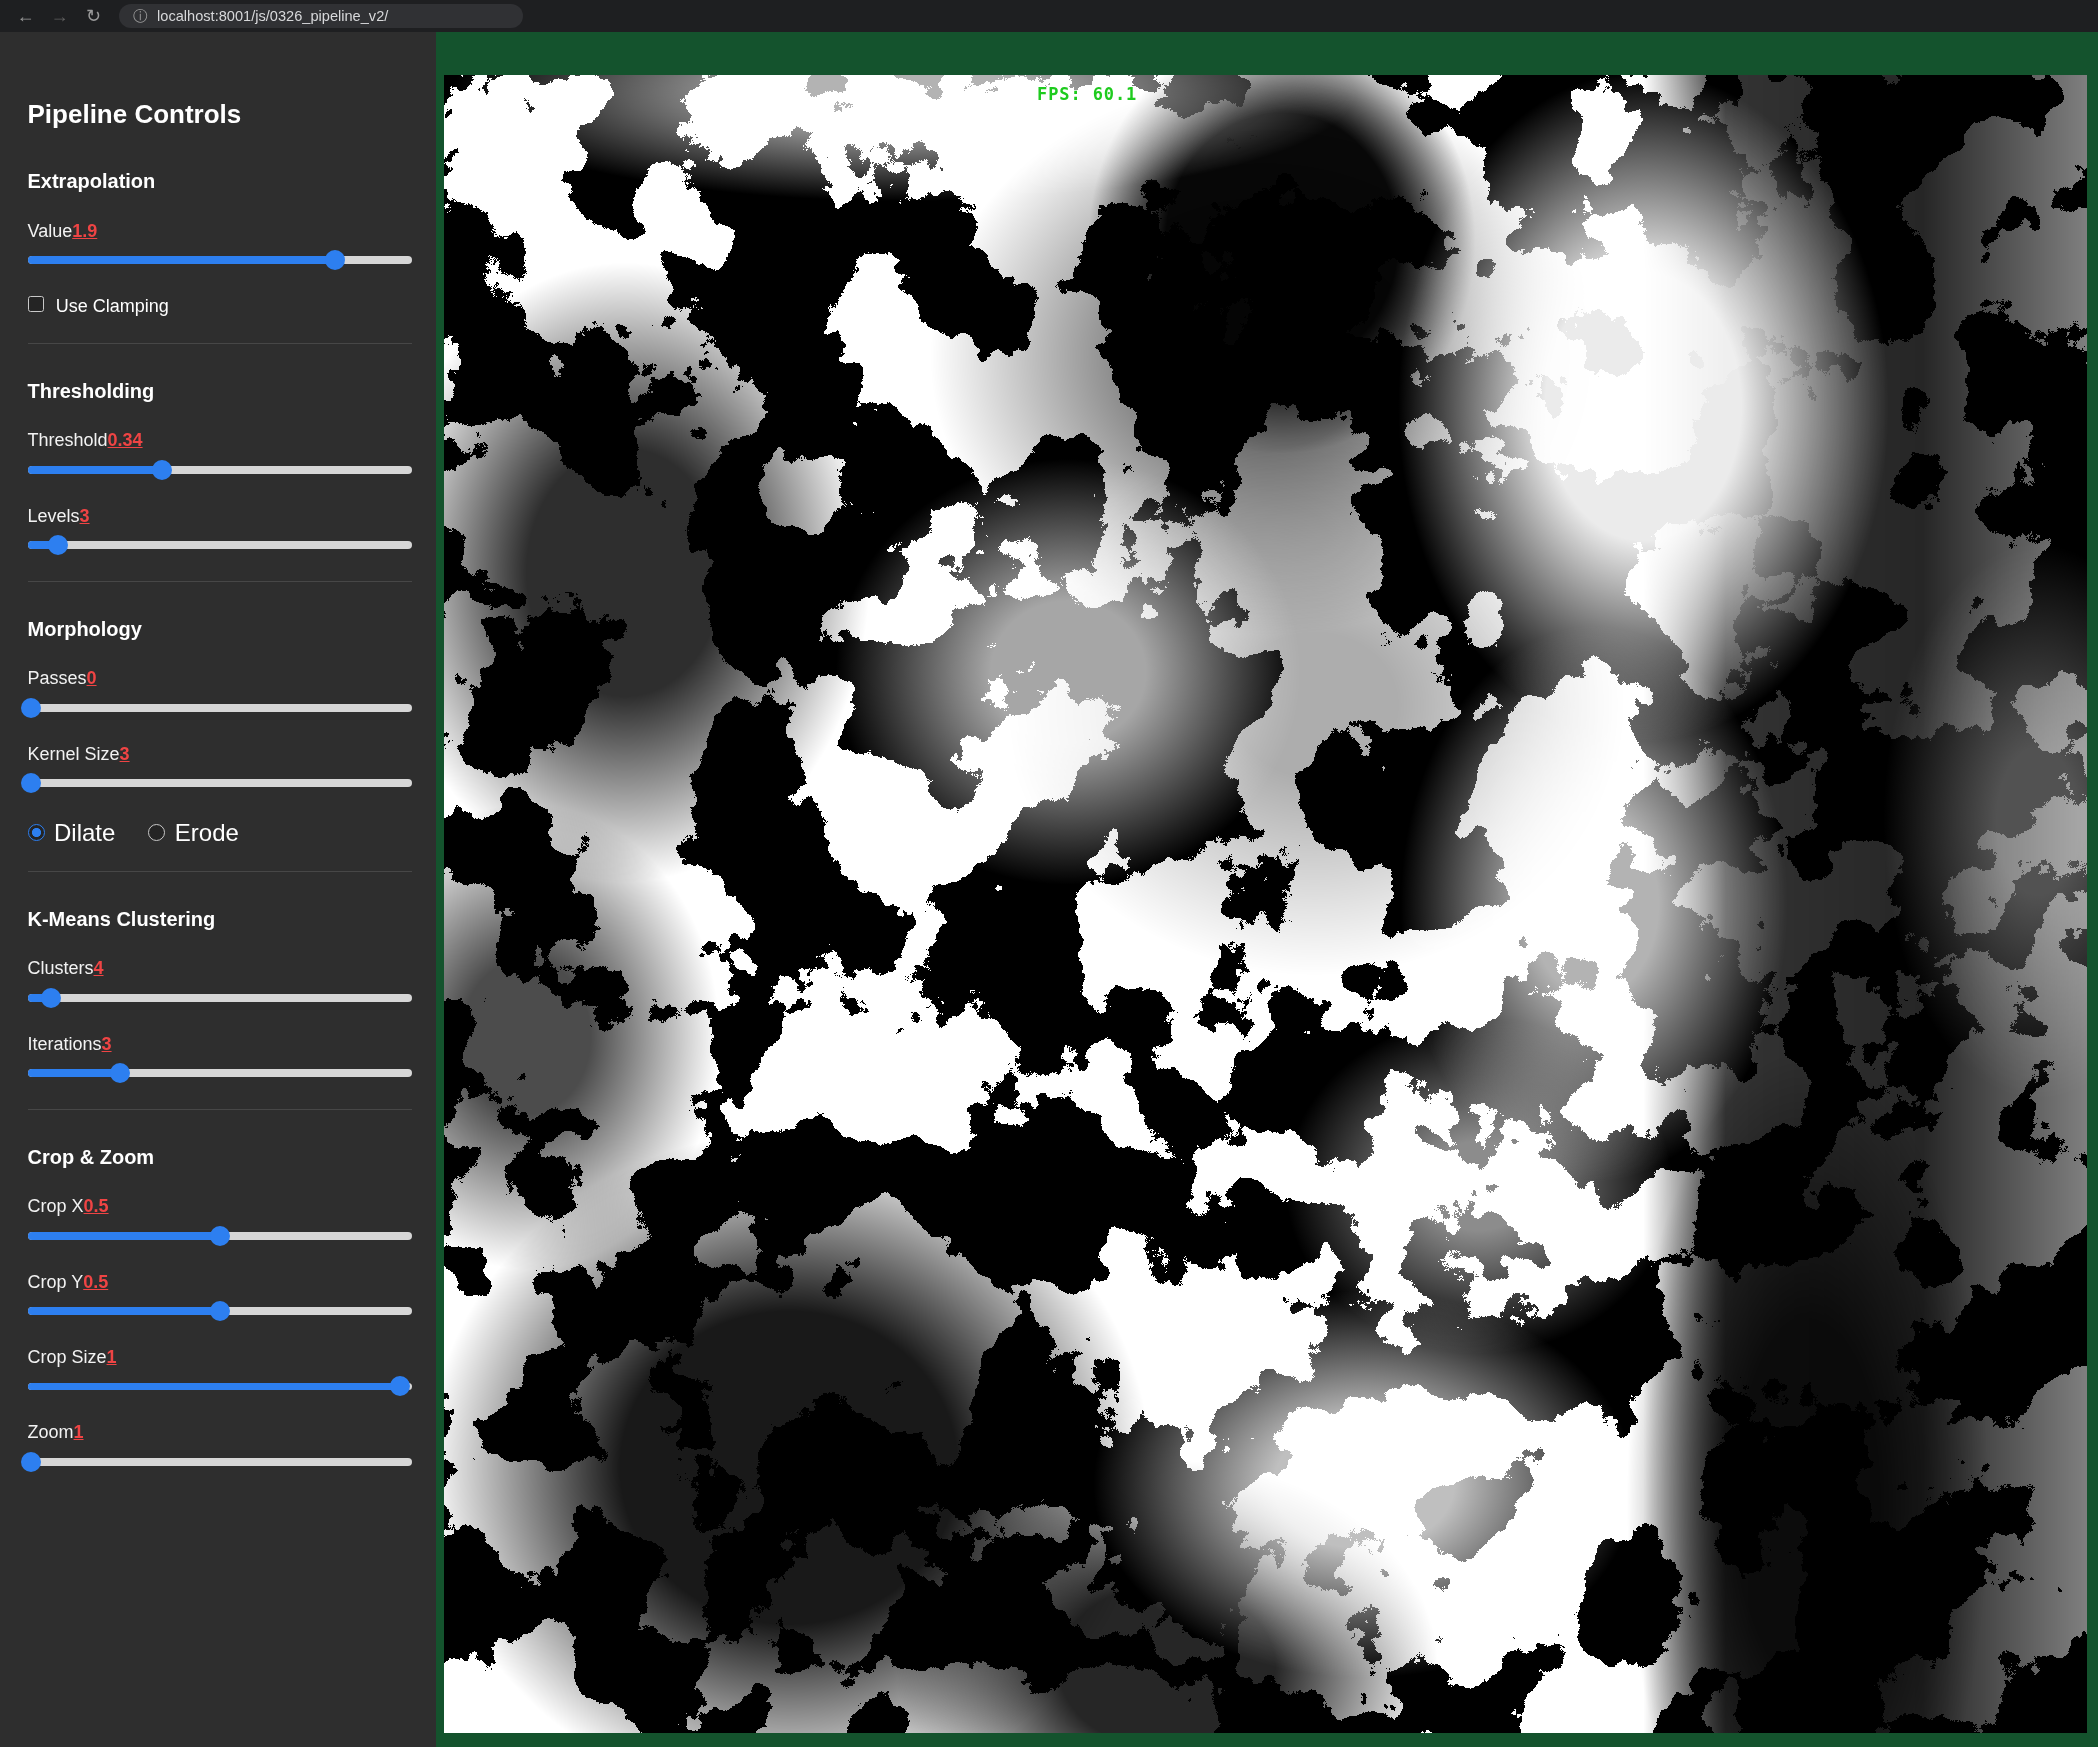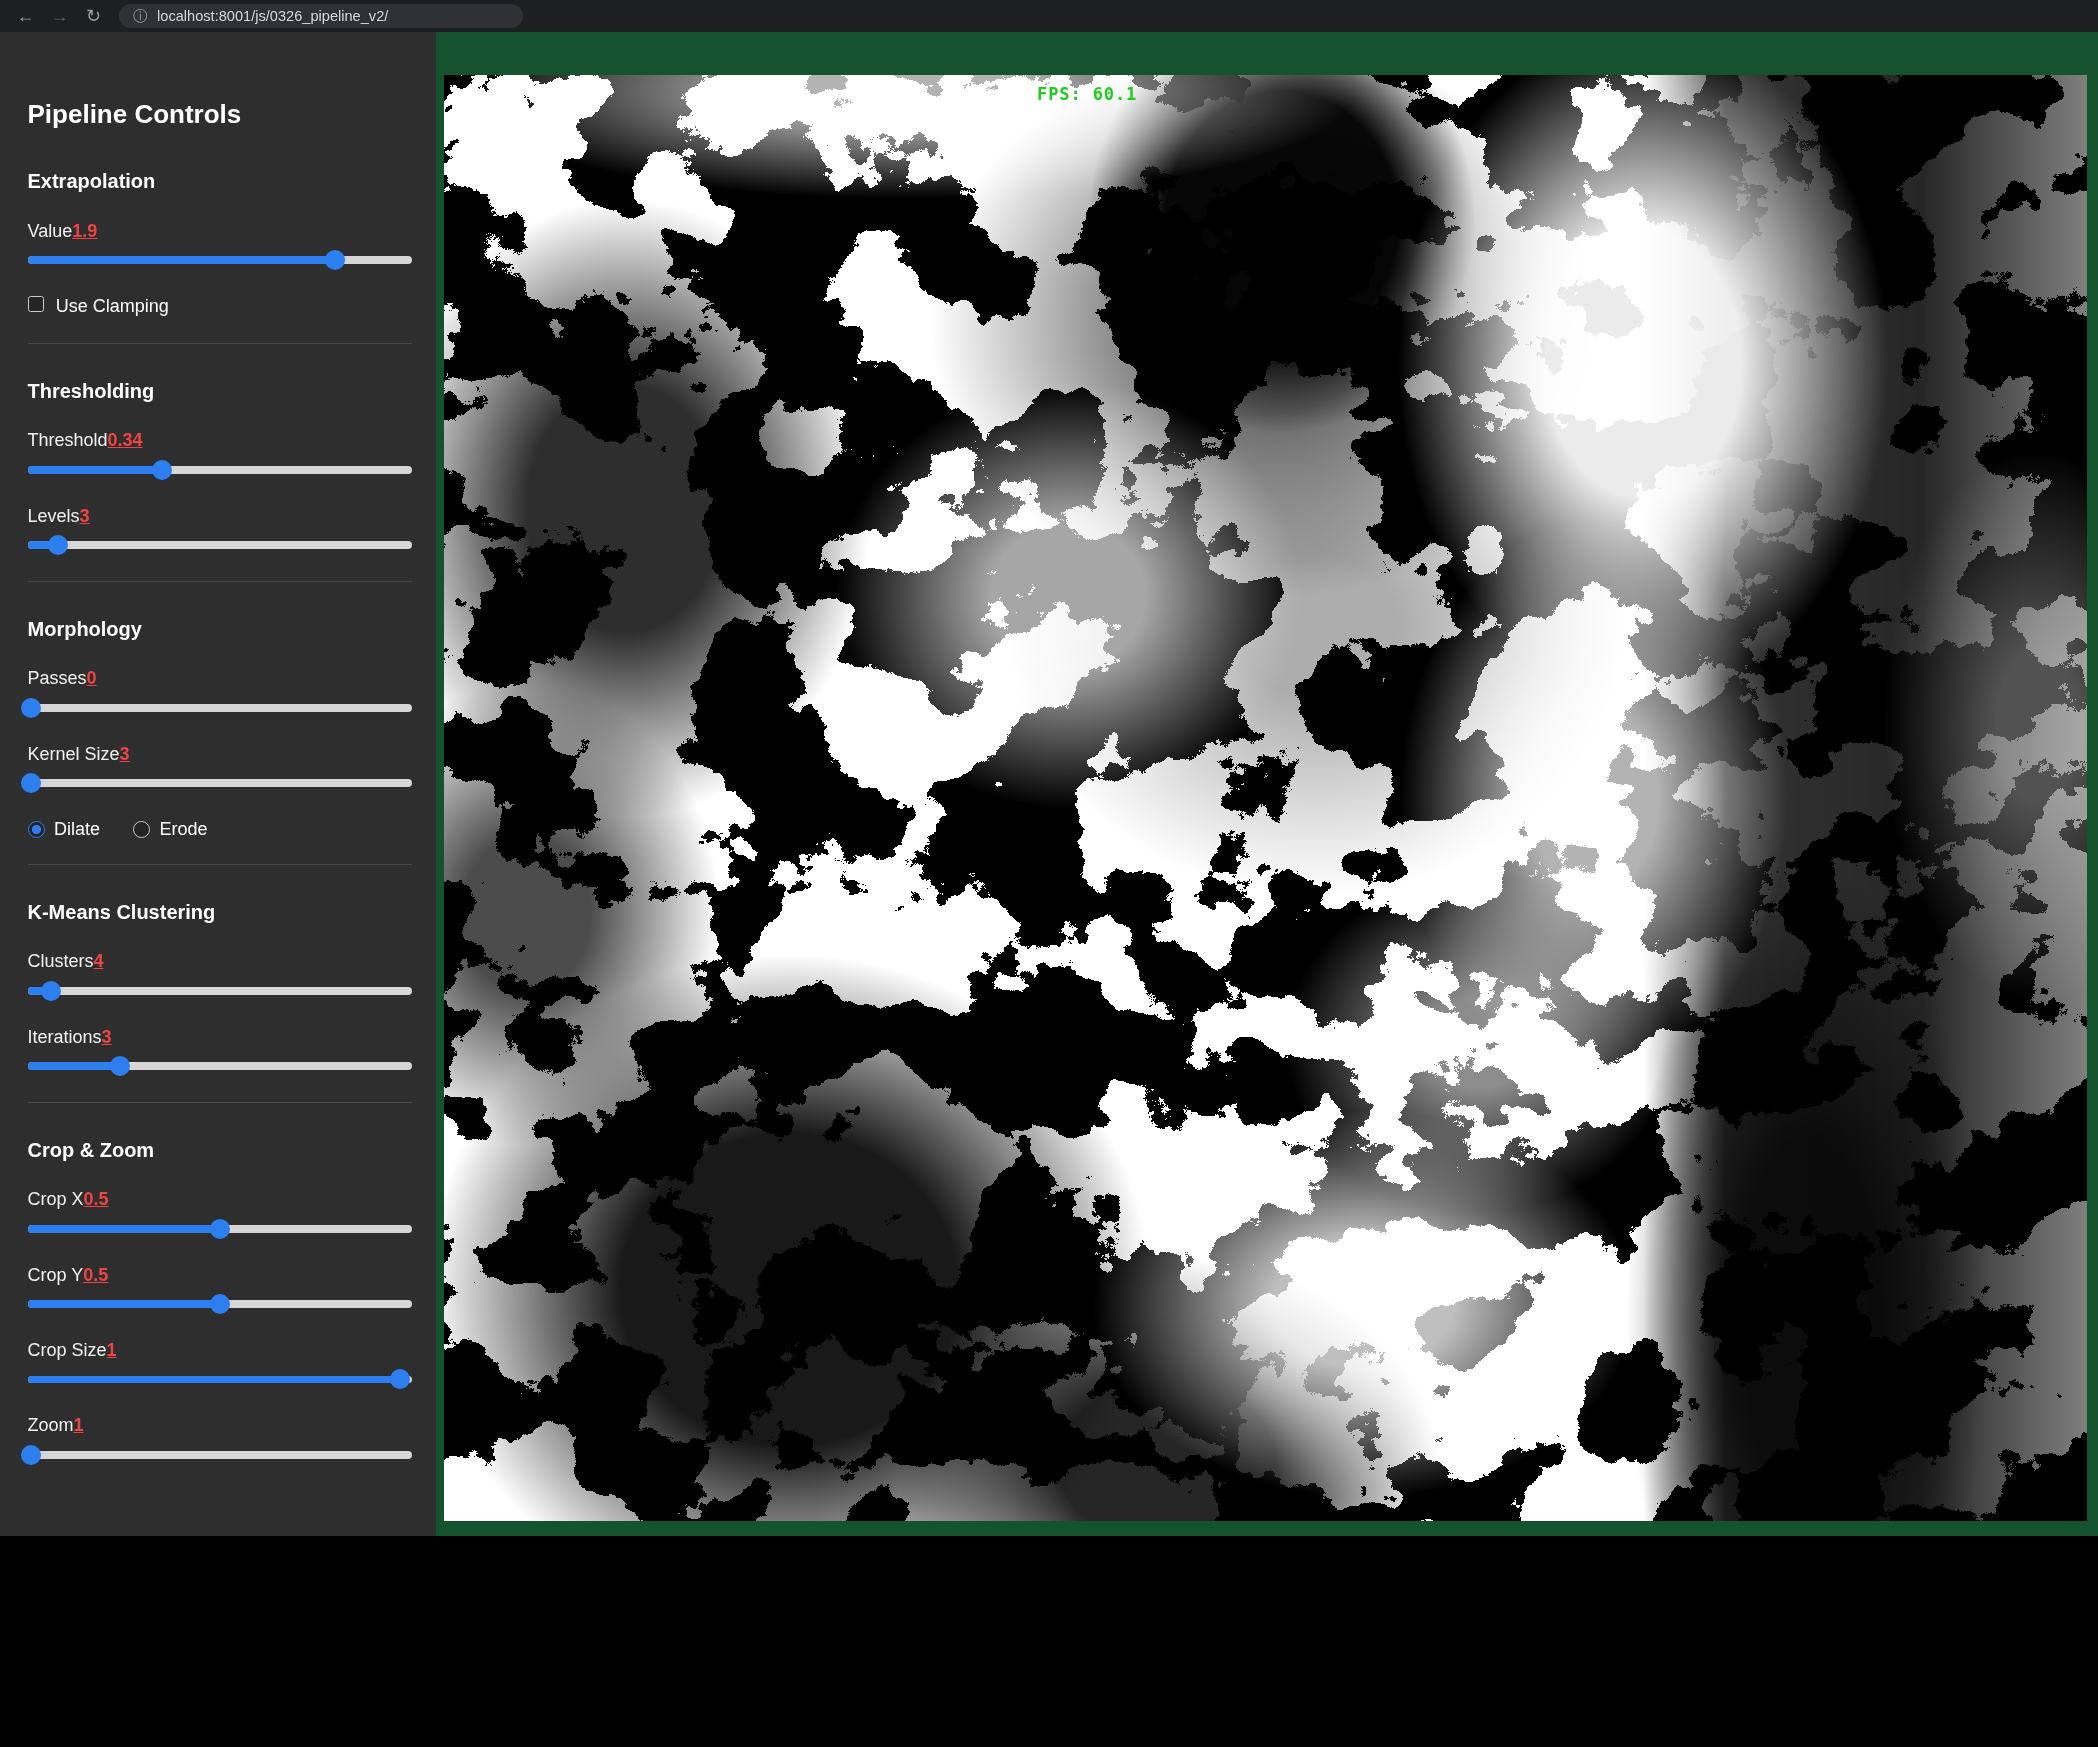--- a/index.html
+++ b/index.html
@@ -9,39 +9,39 @@
   
   .browser-bar { height:32px; background:#1e1f21; display:flex; align-items:center;
                  padding:0 8.6px; }
   .nav-btn { width:34px; text-align:center; color:#9a9a9a; font-size:18px; line-height:32px; cursor:pointer; }
   .nav-btn.dim { color:#5f5f5f; }
   .url-pill { margin-left:8.6px; height:24px; width:404px; background:#303134; border-radius:13px;
               display:flex; align-items:center; gap:9.5px; padding:0 13.8px; color:#d7d8da; font-size:14.6px; }
   .info-icon { color:#9a9a9a; font-size:14.6px; }
 
   
-  .app { display:flex; height:1504px; }
+  .app { display:flex; height:1716px; }
 
   
   .sidebar { width:436px; min-width:436px; background:#2e2e2e; color:#fff;
              padding:67px 24px 0 27.5px; }
   .panel-title { font-size:26px; font-weight:bold; margin:0 0 40px; }
   .section-title { font-size:20px; font-weight:bold; margin:0 0 27.5px; }
   .row-head { display:flex; align-items:baseline; font-size:18px; color:#f2f2f2; }
   .row-head .val { font-weight:bold; color:#ef4444;text-decoration:underline; }
   .slider { position:relative; height:7.7px; background:#d6d6d6; border-radius:5.2px;
             margin:14.6px 0 32px; cursor:pointer; }
   .slider .fill { position:absolute; left:0; top:0; bottom:0; width:var(--p,0%);
                   background:#2d7ff0; border-radius:5.2px; }
   .slider .thumb { position:absolute; top:50%; left:var(--p,0%); transform:translate(-50%,-50%);
                    width:20px; height:20px; border-radius:50%; background:#2d7ff0; }
   .check-row { display:flex; align-items:flex-start; gap:12px; font-size:18px; margin:0 0 26px; cursor:pointer; }
   .checkbox { width:16.3px; height:16.3px; border:1.7px solid #c9c9c9; border-radius:2.6px; background:#242424; }
   .radio-row { display:flex; gap:33px; margin:1.7px 0 24px; }
-  .radio-opt { display:flex; align-items:center; gap:9.5px; font-size:18px; cursor:pointer;justify-content:space-between; }
+  .radio-opt { display:flex; align-items:center; gap:9.5px; font-size:24px; cursor:pointer;justify-content:space-between; }
   .radio { width:17px; height:17px; border-radius:50%; border:1.7px solid #c9c9c9; background-color:#242424; }
   .radio.on { border-color:#2d7ff0;
               background-image:radial-gradient(circle, #2d7ff0 0 40%, rgba(0,0,0,0) 46%); }
   .divider { border-top:0.9px solid #474747; margin:15.5px 0 36px; }
 
   
   .main { flex:1; position:relative; background:#14532d; overflow:hidden; }
   .artwork { position:absolute; top:43px; left:7.7px; right:11.2px; bottom:14.6px; }
   .artwork svg { position:absolute; inset:0; width:100%; height:100%; display:block; }
   .grain-layer { mix-blend-mode:overlay; opacity:.5; }

